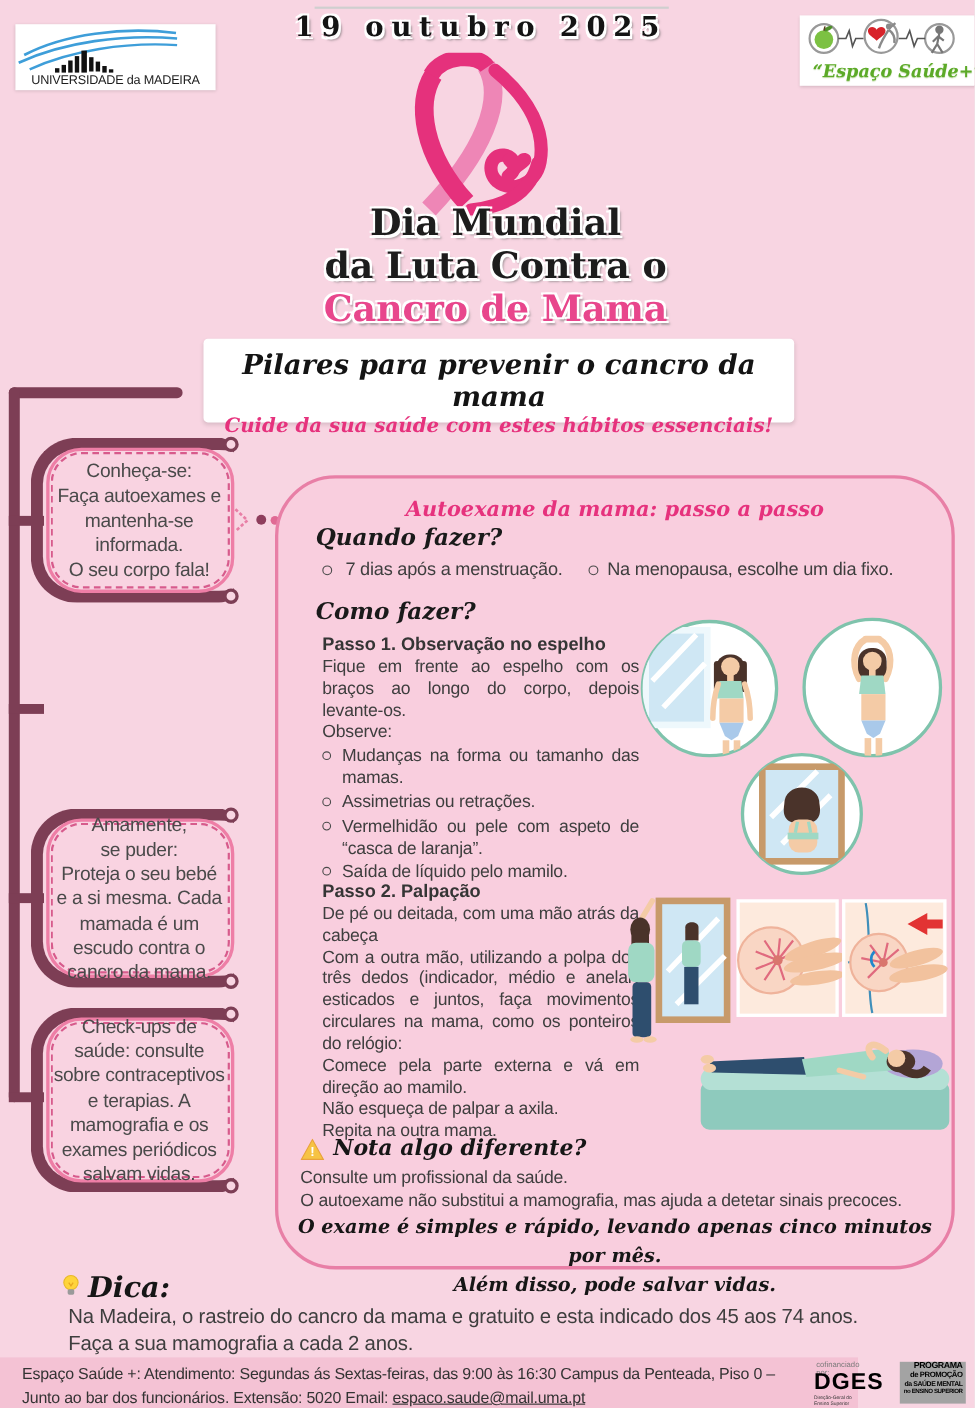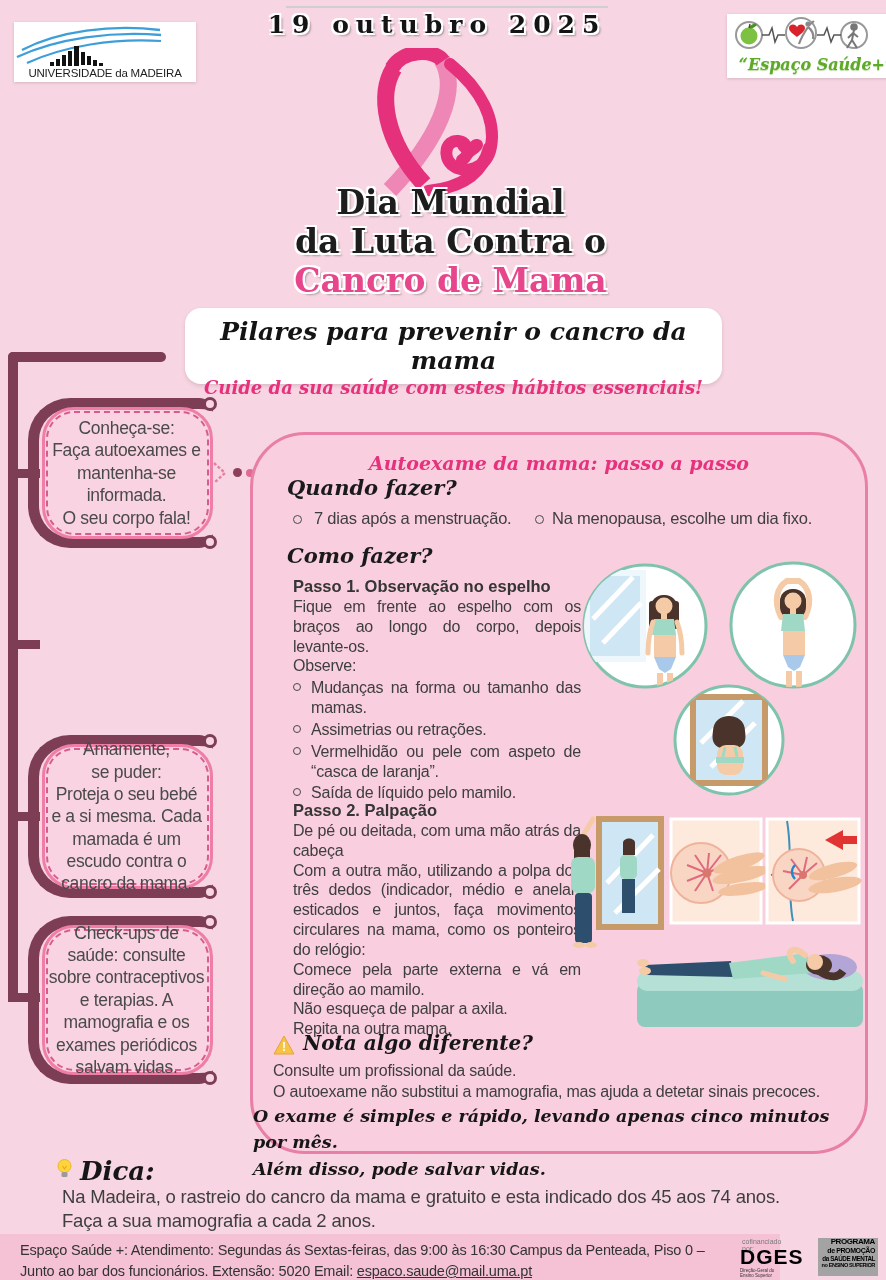--- a/index.html
+++ b/index.html
@@ -15,21 +15,21 @@
   .logo-box{background:#fff;box-shadow:0 1px 3px rgba(0,0,0,.15);padding-left:30px;}
   .uma{left:14px;top:22px;width:152px;height:60px;}
   .uma-text{left:0;right:0;bottom:3px;text-align:center;font-size:11.5px;color:#1d1d1d;letter-spacing:-0.2px;}
   .esp{left:727px;top:14px;width:149px;height:64px;}
   .esp-text{left:0;right:0;bottom:4px;text-align:center;font-size:16px;color:#5caa28;font-family:"DejaVu Serif",serif;font-style:italic;font-weight:bold;text-shadow:0 1px 1px #bbd8a0;}
   
   .title{left:15px;right:0;top:183px;text-align:center;line-height:39px;font-family:"DejaVu Serif",serif;font-weight:bold;font-size:33px;color:#1d1d1d;
          text-shadow:-2px -2px 0 #fff,2px -2px 0 #fff,-2px 2px 0 #fff,2px 2px 0 #fff,3px 3px 2px rgba(120,120,120,.6);}
   .title .pink{color:#e8468c;}
   
-  .banner{left:185px;top:308px;width:537px;height:76px;background:#fff;border-radius:16px;box-shadow:0 2px 4px rgba(0,0,0,.12);text-align:center;}
+  .banner{left:185px;top:308px;width:537px;height:76px;background:#fff;border-radius:4px;box-shadow:0 2px 4px rgba(0,0,0,.12);text-align:center;}
   .banner-title{margin-top:9px;font-size:25px;color:#141414;}
   .banner-sub{margin-top:2px;font-size:18px;color:#e6327d;}
   
   .trunk-v{left:8px;top:352px;width:10px;height:650px;background:#7d3e55;border-radius:5px;}
   .trunk-top{left:8px;top:352px;width:158px;height:10px;background:#7d3e55;border-radius:5px;}
   .stub{left:8px;width:32px;height:9px;background:#7d3e55;}
   
   .pillar{left:28px;width:185px;}
   .pillar-frame{position:absolute;inset:0;border:11px solid #7d3e55;border-right:none;border-radius:42px 14px 14px 42px;}
   .pillar-inner{position:absolute;left:14px;top:9px;right:0;bottom:9px;background:#f9d3e1;border:3px solid #ee7ea6;border-radius:32px;}
@@ -42,21 +42,21 @@
   
   .main-box{left:250px;top:432px;width:618px;height:722px;background:#f9cede;border:3px solid #e87fa6;border-radius:55px;box-sizing:border-box;}
   .mb-title{position:absolute;left:0;right:0;top:17px;text-align:center;font-size:19px;color:#e6327d;}
   .mb-h{font-size:21px;color:#1a1a1a;}
   .when-row span.circ, .obs-circ{display:inline-block;width:7px;height:7px;border:1.6px solid #4a4a4a;border-radius:50%;}
   .body-txt{font-size:16px;line-height:1.24;color:#3e3e3e;text-align:justify;letter-spacing:-0.2px;}
   .step-title{font-weight:bold;color:#353535;font-size:16.5px;margin-bottom:1px;text-align:left;}
   .obs-li{display:flex;gap:10px;margin-top:2px;}
   .obs-li .obs-circ{flex:0 0 auto;margin-top:5px;width:6px;height:6px;}
   .note-tri{width:22px;height:20px;}
-  .closing{position:absolute;left:0;right:0;top:668px;text-align:left;font-size:17.5px;color:#161616;line-height:1.5;}
+  .closing{position:absolute;left:0;right:0;top:668px;text-align:center;font-size:17.5px;color:#161616;line-height:1.5;}
   
   .tip-h{font-size:26px;color:#161616;}
   .tip-line{font-size:18.5px;color:#3e3e3e;letter-spacing:-0.2px;}
   
   .footer{left:0;top:1234px;width:780px;height:46px;background:#f4c2d4;}
   .footer-text{position:absolute;left:20px;top:6px;font-size:14.5px;line-height:1.45;color:#333;letter-spacing:-0.2px;}
   .email{text-decoration:underline;color:#333;}
   .cofin{position:absolute;left:742px;top:4px;font-size:7px;color:#7a7a7a;}
   .dges{position:absolute;left:740px;top:11px;font-size:21px;font-weight:bold;color:#000;letter-spacing:1px;}
   .dges-sub{position:absolute;left:740px;top:34px;font-size:4.5px;color:#333;}

